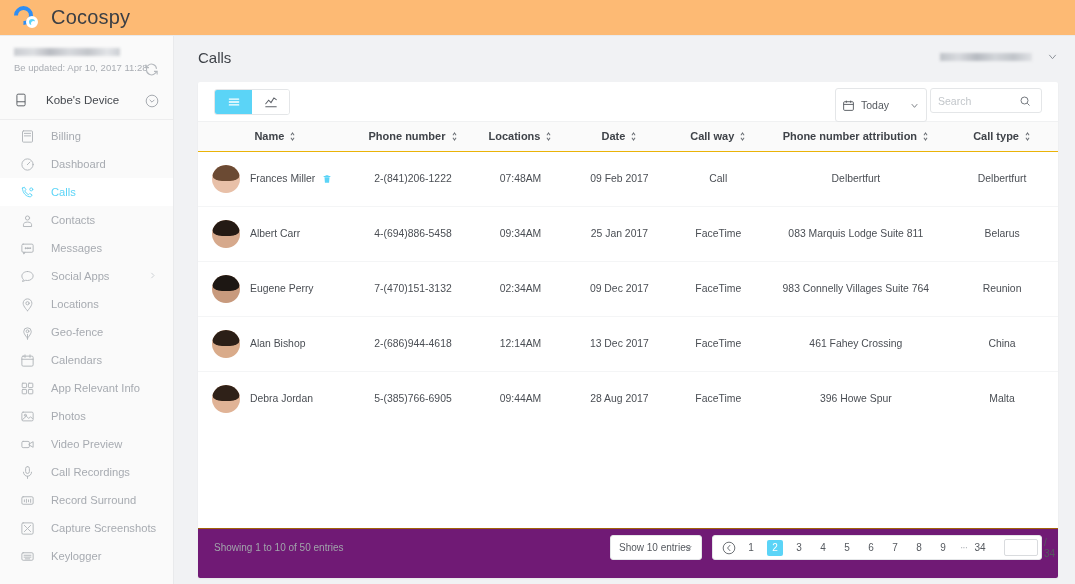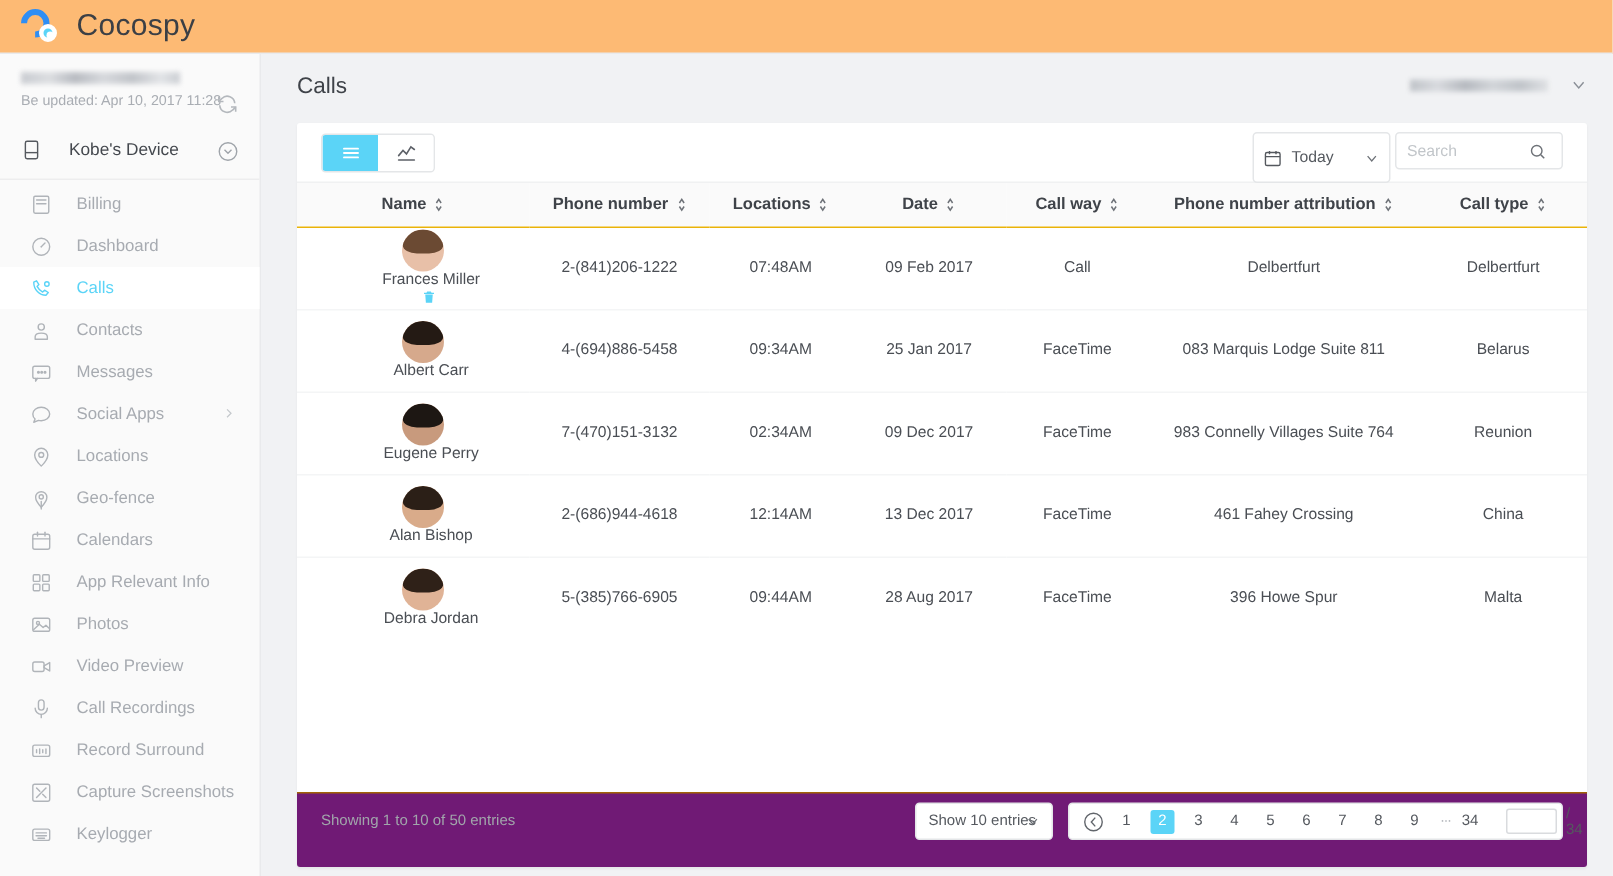--- a/index.html
+++ b/index.html
@@ -205,21 +205,21 @@
   tbody tr { height: 55px; }
   tbody td {
     font-size: 10.4px; color: #4a4e54;
     text-align: center; padding: 0;
     border-bottom: 1px solid #f4f5f6;
     vertical-align: middle;
   }
   tbody tr:last-child td { border-bottom: none; }
 
   .name-cell { text-align: left; padding-left: 14px !important; }
-  .name-inner { display: flex; align-items: center; flex-direction: column; }
+  .name-inner { display: flex; align-items: center; }
   .avatar {
     width: 28px; height: 28px; border-radius: 50%;
     flex: 0 0 auto; overflow: hidden; position: relative;
     background: #d8c3b4;
   }
   .avatar .face {
     position: absolute; left: 50%; top: 54%;
     width: 19px; height: 21px; border-radius: 50% 50% 45% 45%;
     transform: translate(-50%,-42%);
   }

